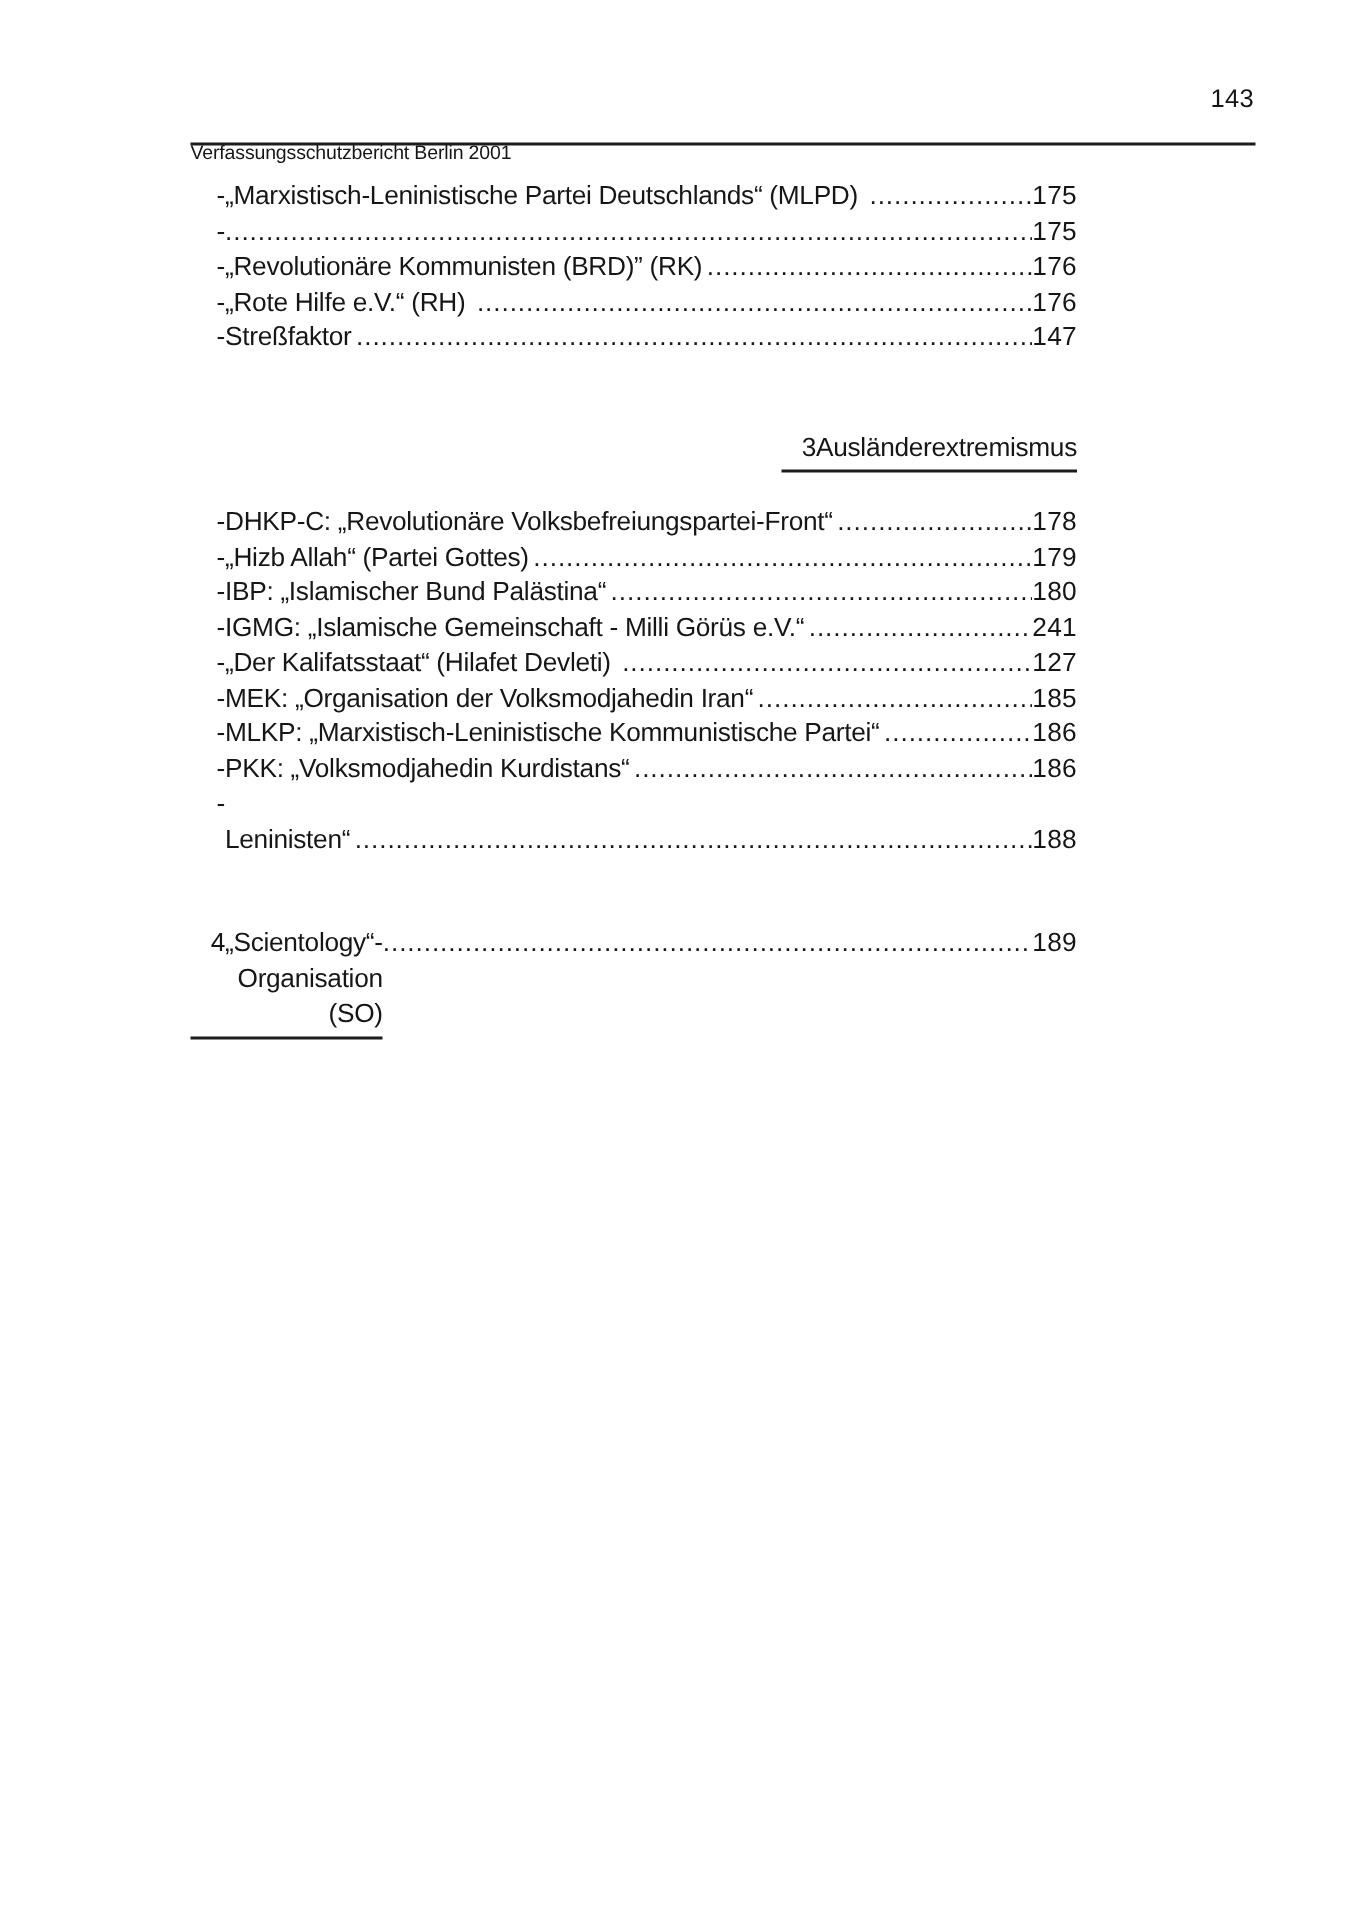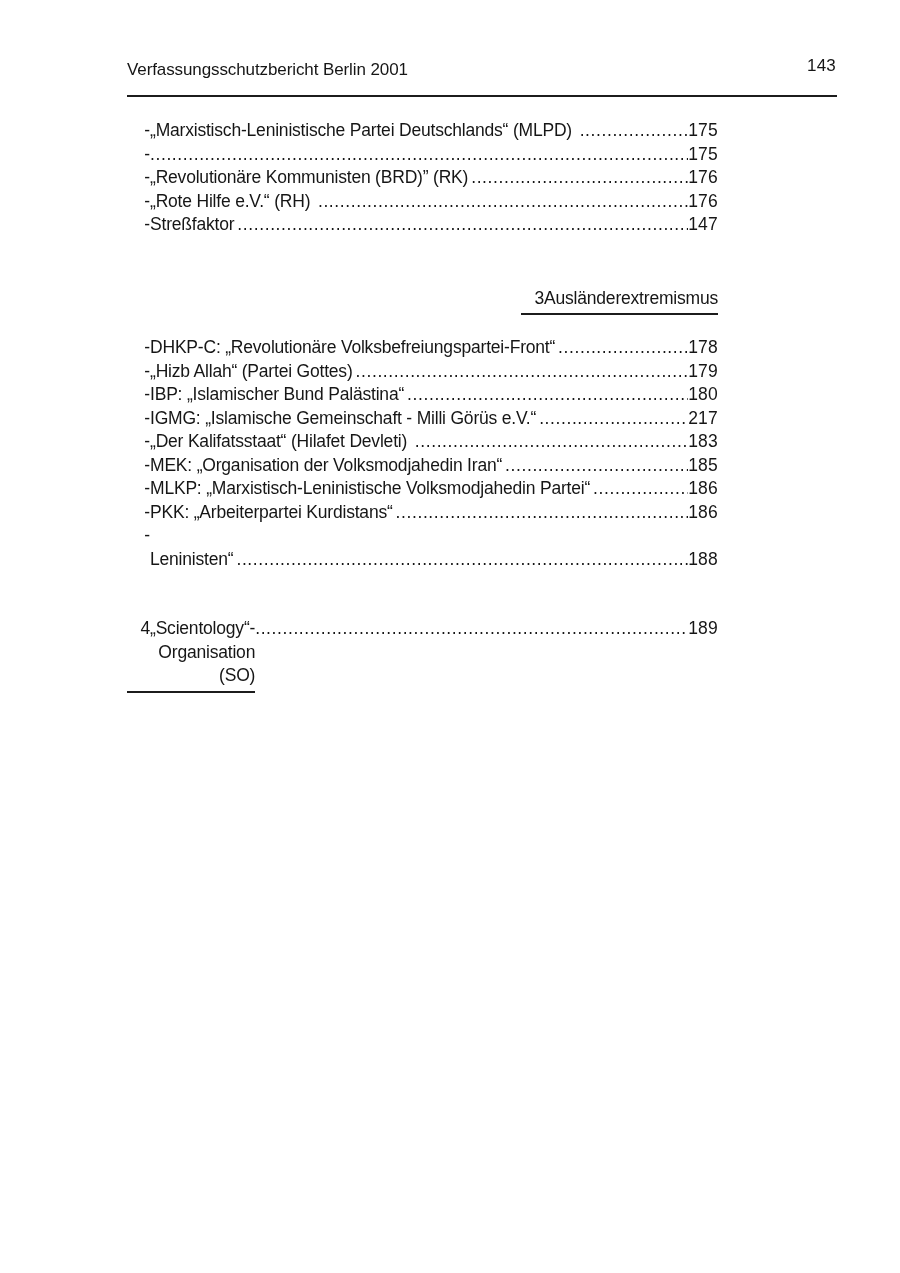--- a/index.html
+++ b/index.html
@@ -16,23 +16,23 @@
   }
   .page-number {
     position: absolute;
     top: 56px;
     right: 64px;
     font-size: 17px;
     letter-spacing: 0.2px;
   }
   .running-header {
     position: absolute;
-    top: 60px;
+    top: 94px;
     left: 127px;
-    font-size: 17px;
+    font-size: 13px;
     letter-spacing: -0.1px;
   }
   .header-rule {
     position: absolute;
     top: 95px;
     left: 127px;
     width: 710px;
     height: 0;
     border-top: 2px solid #1c1c1c;
   }
@@ -151,43 +151,43 @@
       <div class="row">
         <span class="dash-col">-</span>
         <span class="entry-text">IBP: „Islamischer Bund Palästina“</span>
         <span class="leader">...........................................................................................................................................................................................</span>
         <span class="entry-page">180</span>
       </div>
       <div class="row">
         <span class="dash-col">-</span>
         <span class="entry-text">IGMG: „Islamische Gemeinschaft - Milli Görüs e.V.“</span>
         <span class="leader">...........................................................................................................................................................................................</span>
-        <span class="entry-page">217</span>
+        <span class="entry-page">241</span>
       </div>
       <div class="row">
         <span class="dash-col">-</span>
         <span class="entry-text">„Der Kalifatsstaat“ (Hilafet Devleti) </span>
         <span class="leader">...........................................................................................................................................................................................</span>
-        <span class="entry-page">183</span>
+        <span class="entry-page">127</span>
       </div>
       <div class="row">
         <span class="dash-col">-</span>
         <span class="entry-text">MEK: „Organisation der Volksmodjahedin Iran“</span>
         <span class="leader">...........................................................................................................................................................................................</span>
         <span class="entry-page">185</span>
       </div>
       <div class="row">
         <span class="dash-col">-</span>
-        <span class="entry-text">MLKP: „Marxistisch-Leninistische Volksmodjahedin Partei“</span>
+        <span class="entry-text">MLKP: „Marxistisch-Leninistische Kommunistische Partei“</span>
         <span class="leader">...........................................................................................................................................................................................</span>
         <span class="entry-page">186</span>
       </div>
       <div class="row">
         <span class="dash-col">-</span>
-        <span class="entry-text">PKK: „Arbeiterpartei Kurdistans“</span>
+        <span class="entry-text">PKK: „Volksmodjahedin Kurdistans“</span>
         <span class="leader">...........................................................................................................................................................................................</span>
         <span class="entry-page">186</span>
       </div>
 
       <div class="row">
         <span class="dash-col">-</span>
       </div>
       <div class="row">
         <span class="dash-col"></span>
         <span class="entry-text">Leninisten“</span>

